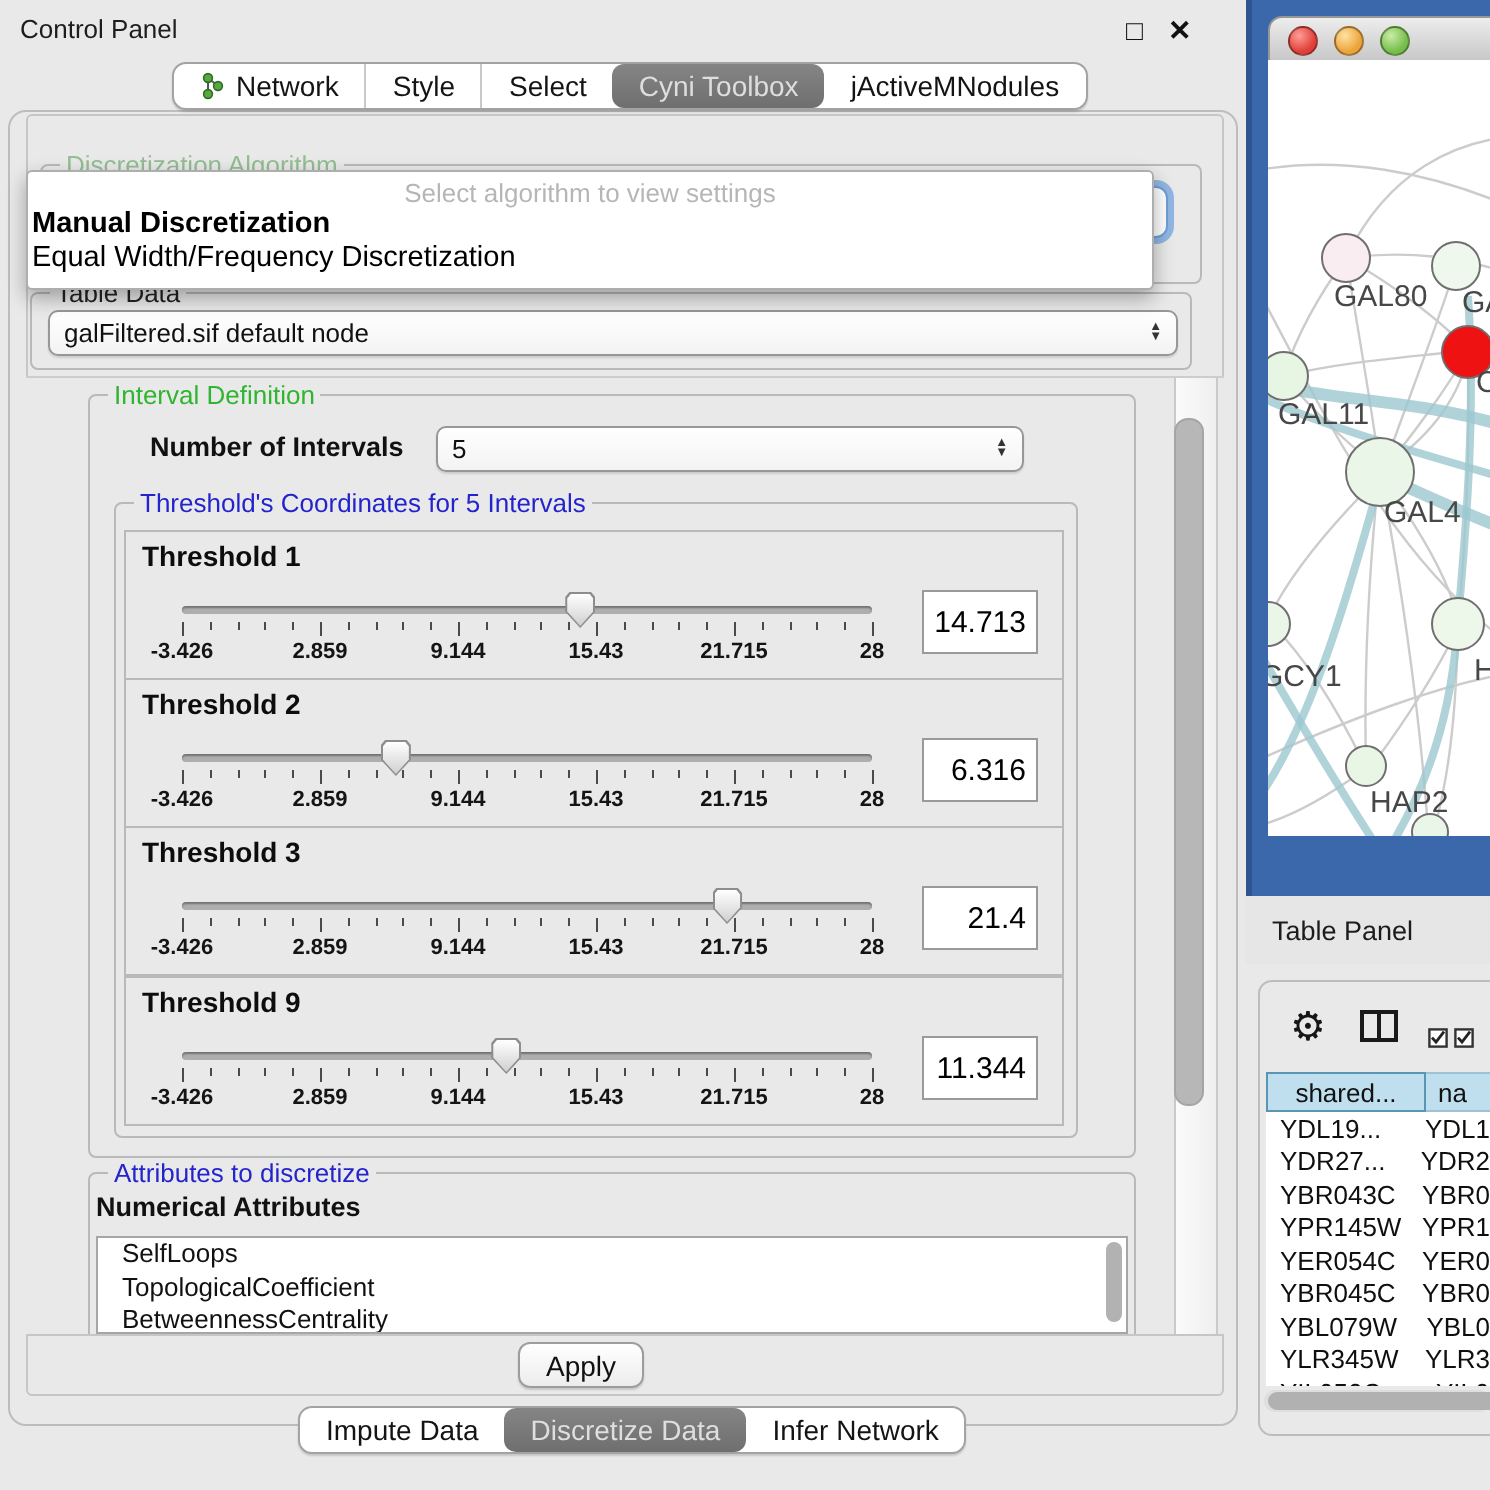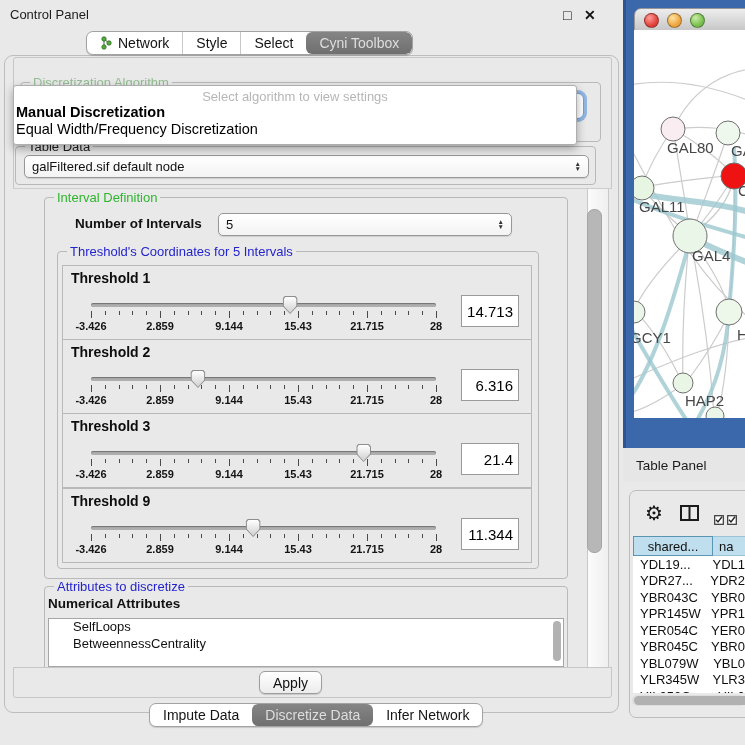--- a/index.html
+++ b/index.html
@@ -59,21 +59,21 @@
   .ticks{position:absolute;left:28px;top:45px;width:345px;height:8px;}
   .tick{position:absolute;top:0;width:1px;height:4px;background:#4a4a4a;}
   .tick.major{height:7px;}
   .axis{position:absolute;left:28px;top:54px;width:345px;height:13px;}
   .axlbl{position:absolute;transform:translateX(-50%);font-size:11px;font-weight:bold;color:#141414;white-space:nowrap;}
   .valbox{position:absolute;left:398px;top:29px;width:51px;height:30px;background:#fff;border:1px solid #9a9a9a;
           display:flex;align-items:center;justify-content:flex-end;padding-right:5px;font-size:15px;color:#000;}
 
   
   .attr-list{position:absolute;left:35px;top:429px;width:514px;height:47px;background:#fff;border:1px solid #a6a6a6;overflow:hidden;}
-  .attr-item{font-size:13px;color:#111;padding-left:24px;line-height:16.5px;white-space:nowrap;}
+  .attr-item{font-size:13px;color:#111;padding-left:12px;line-height:16.5px;white-space:nowrap;}
   .attr-sb{position:absolute;right:2px;top:2px;width:8px;height:40px;border-radius:4px;background:#b2b2b2;}
 
   .apply-btn{left:259px;top:671px;width:61px;height:21px;background:linear-gradient(#ffffff,#ececec);border:1px solid #9d9d9d;
              border-radius:6px;display:flex;align-items:center;justify-content:center;font-size:14px;color:#111;box-shadow:0 1px 1px rgba(0,0,0,.15);}
 
   
   .net-bg{left:623px;top:0;width:122px;height:448px;background:#3b67ab;border-left:3px solid #2f5492;}
   .net-titlebar{left:634px;top:8px;width:130px;height:22px;background:linear-gradient(#ededed,#c6c6c6);
                 border:1px solid #979797;border-top-left-radius:7px;display:flex;align-items:center;padding-left:9px;gap:8px;}
   .light{width:13px;height:13px;border-radius:50%;border:1px solid rgba(0,0,0,.35);}
@@ -121,20 +121,23 @@
       <span>Network</span>
     </div>
     <div class="tab">
         <span>Style</span>
       </div>
     <div class="tab">
         <span>Select</span>
       </div>
     <div class="tab sel">
         <span>Cyni Toolbox</span>
+      </div>
+    <div class="tab after-sel">
+        <span>jActiveMNodules</span>
       </div>
   </div>
 
   <div class="group" style="left:20px;top:82px;width:579px;height:58px;">
     <span class="glabel g-dim">Discretization Algorithm</span>
   </div>
 
   <div class="abs focus-ring"></div>
 
   <div class="abs popup">
@@ -346,20 +349,21 @@
   </div>
       </div>
 
     <div class="group" style="left:31px;top:397px;width:522px;height:90px;">
       <span class="glabel g-blue">Attributes to discretize</span>
     </div>
     <div class="abs bold-label" style="left:35px;top:407px;">Numerical Attributes</div>
     <div class="attr-list">
       <div>
           <div class="attr-item">SelfLoops</div>
+          <div class="attr-item">TopologicalCoefficient</div>
           <div class="attr-item">BetweennessCentrality</div>
         </div>
       <div class="attr-sb"></div>
     </div>
 
     <div class="vsb-track">
       <div class="vsb-thumb"></div>
     </div>
   </div>
 

